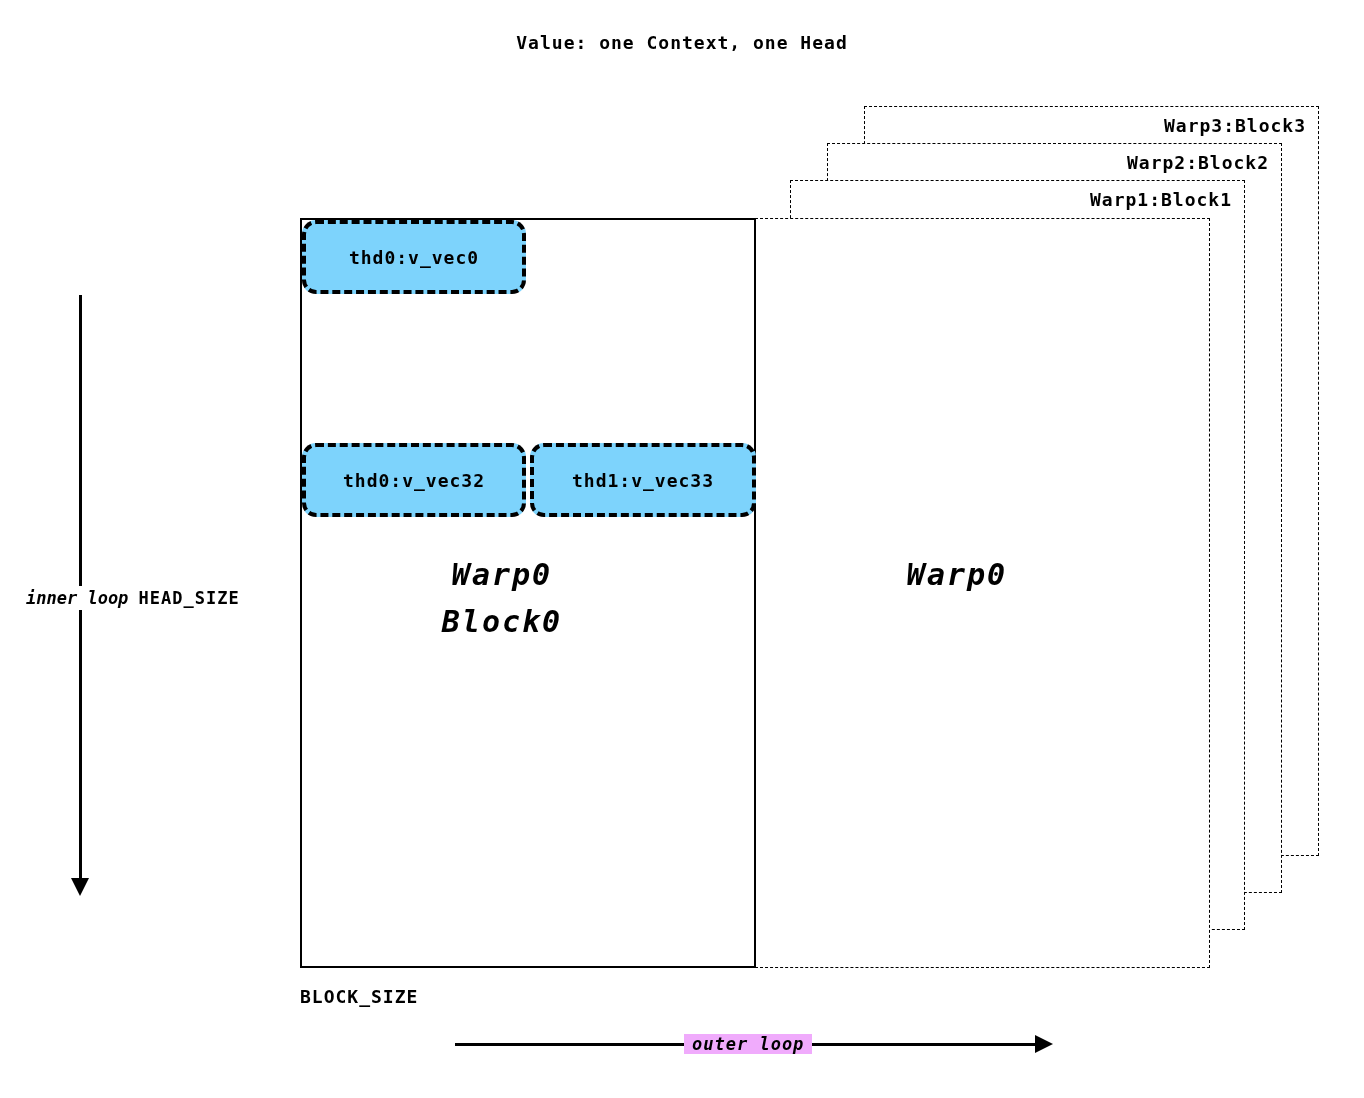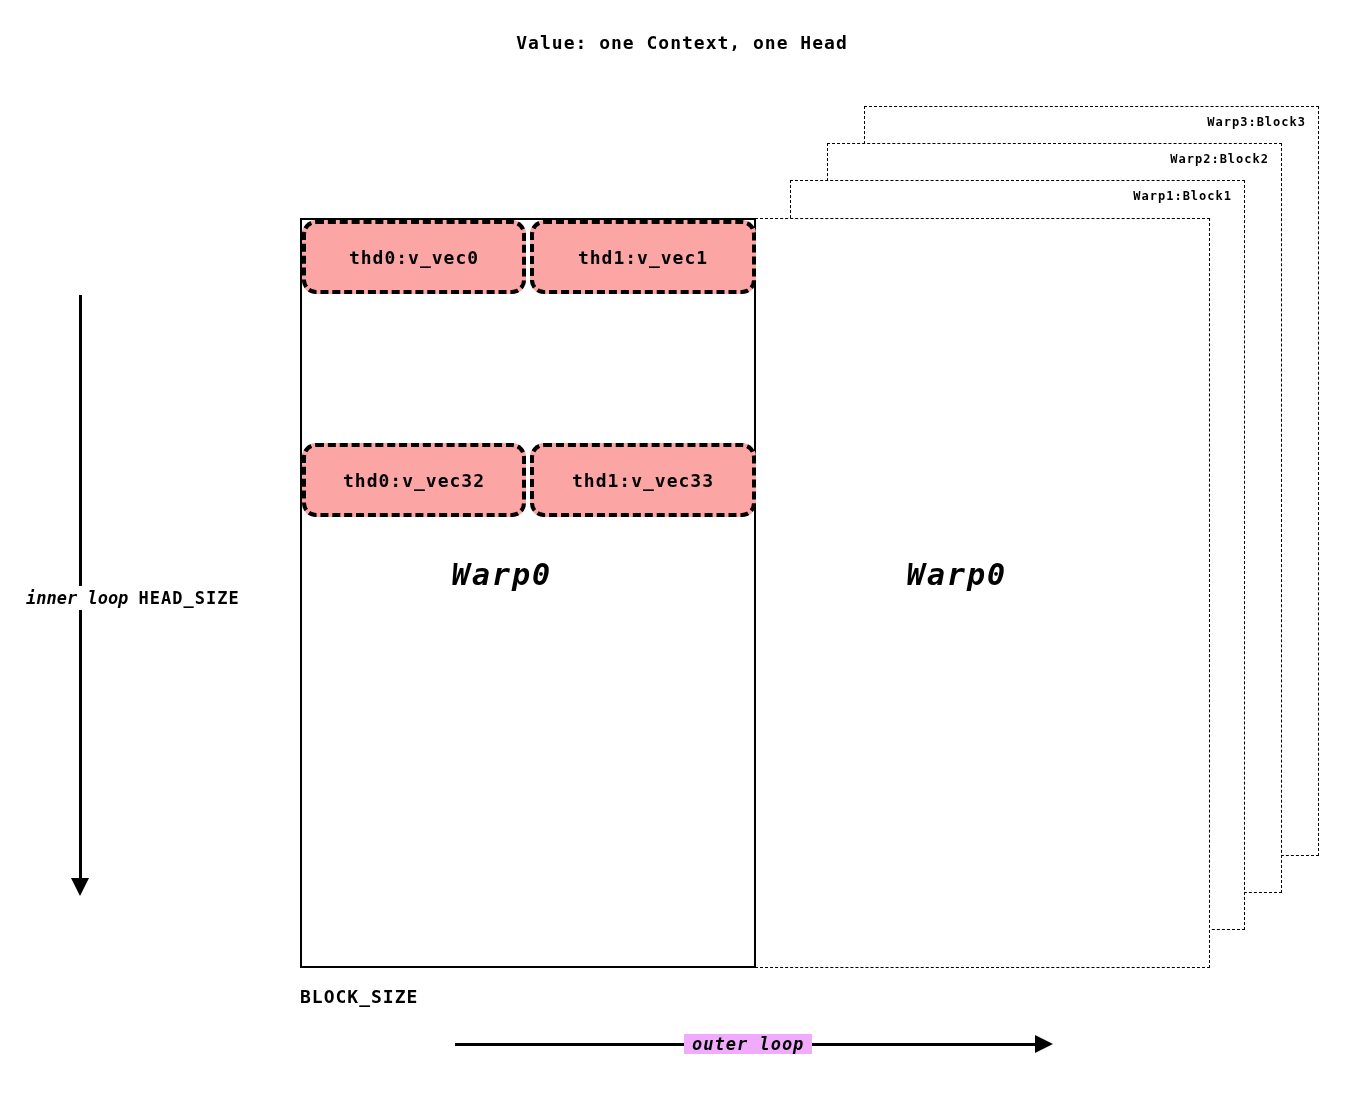--- a/index.html
+++ b/index.html
@@ -32,21 +32,21 @@
     position: absolute;
     width: 455px;
     height: 750px;
     border: 1.5px dashed #000;
     background: #fff;
   }
   .stacked-block .corner-label {
     position: absolute;
     top: 8px;
     right: 12px;
-    font-size: 12px;
+    font-size: 18px;
     font-weight: bold;
     letter-spacing: 1px;
   }
   .block-warp3 { left: 864px; top: 106px;  z-index: 1; }
   .block-warp2 { left: 827px; top: 143px;  z-index: 2; }
   .block-warp1 { left: 790px; top: 180px;  z-index: 3; }
   .block-front { left: 755px; top: 218px;  z-index: 4; }
 
   
   .main-block {
@@ -73,21 +73,21 @@
   }
   .caption-block0 { left: 300px; top: 552px; }
   .caption-block4 { left: 755px; top: 552px; }
 
   
   .thread-box {
     position: absolute;
     height: 74px;
     border: 4px dashed #000;
     border-radius: 14px;
-    background: #fca5a5;
+    background: #7dd3fc;
     display: flex;
     align-items: center;
     justify-content: center;
     font-size: 18px;
     font-weight: bold;
     letter-spacing: 1px;
     z-index: 6;
   }
   .row1 { top: 220px; }
   .row2 { top: 443px; }
@@ -193,27 +193,25 @@
   </div>
 
   <div class="stacked-block block-front"></div>
   <div class="block-caption caption-block4">
     <div>Warp0</div>
   </div>
 
   <div class="main-block"></div>
   <div class="block-caption caption-block0">
     <div>Warp0</div>
+    <div>Block0</div>
   </div>
 
   <div class="thread-box row1 col-left">
     <span>thd0:v_vec0</span>
-  </div>
-  <div class="thread-box row1 col-right">
-    <span>thd1:v_vec1</span>
   </div>
 
   <div class="thread-box row2 col-left">
     <span>thd0:v_vec32</span>
   </div>
   <div class="thread-box row2 col-right">
     <span>thd1:v_vec33</span>
   </div>
 
 

